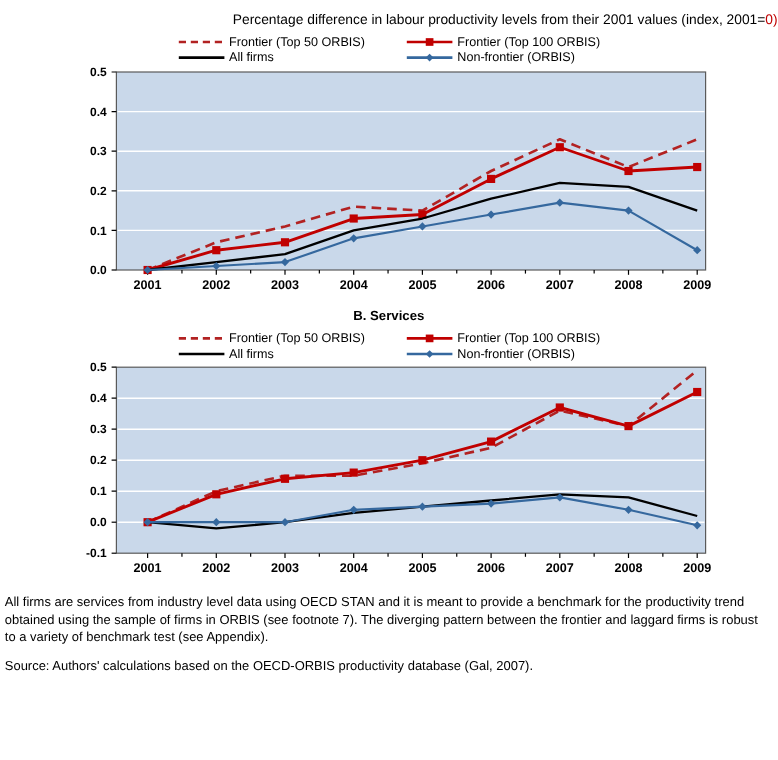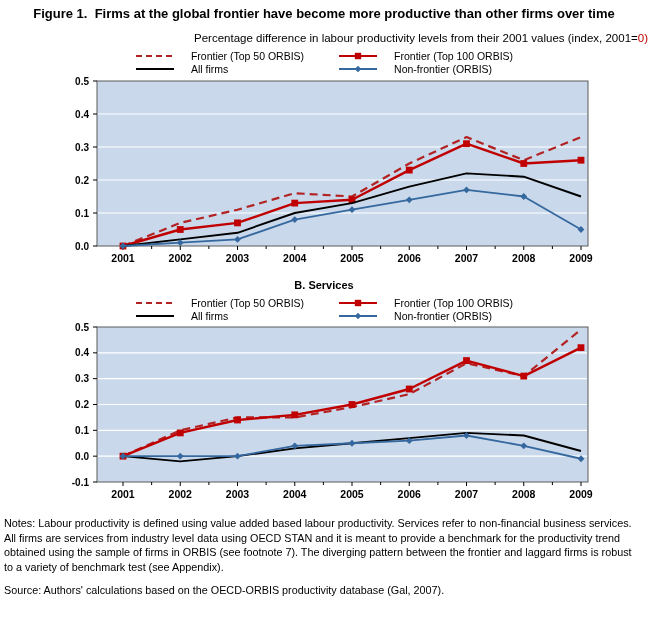--- a/index.html
+++ b/index.html
@@ -7,33 +7,32 @@
     width:648px;height:633px;overflow:hidden;background:#ffffff;
     font-family:"Liberation Sans",sans-serif;color:#000;position:relative;
   }
   .fig-title{margin-top:6px;text-align:center;font-size:13px;font-weight:700;white-space:pre;}
   .fig-subtitle{margin-top:11px;text-align:right;font-size:11.5px;white-space:pre;}
   .accent{color:#C00000;}
   .panel-title{text-align:center;font-weight:700;font-size:11px;}
   .panel-a .panel-title{margin-top:13px;}
   .panel-b .panel-title{margin-top:8px;text-align:center;}
   .legend{display:grid;grid-template-columns:auto auto;column-gap:34px;width:max-content;margin:5px auto 0;}
-  .legend-item{display:flex;align-items:center;gap:16px;height:13px;font-size:10.5px;white-space:nowrap;}
+  .legend-item{display:flex;align-items:center;gap:3px;height:13px;font-size:10.5px;white-space:nowrap;}
   svg.chart{display:block;}
   svg text{font-family:"Liberation Sans",sans-serif;}
   .notes{margin:10px 0 0 4px;font-size:10.8px;line-height:14.6px;}
   .notes .note-line{white-space:nowrap;}
   .source{margin-top:9px;white-space:nowrap;}
 </style>
 </head>
 <body>
 
 <div class="page">
 
-  <div class="fig-title">Figure 1.  Firms at the global frontier have become more productive than other firms over time</div>
 
   <div class="fig-subtitle"><span>Percentage difference in labour productivity levels from their 2001 values (index, 2001=</span><span class="accent">0)</span></div>
 
   <div class="panel panel-a">
     <div class="legend">
         <div class="legend-item">
           <svg width="40" height="12">
             <line x1="1" y1="6" x2="39" y2="6" stroke="#B22222" stroke-width="2.2" stroke-dasharray="6 4"></line>
           </svg>
           <span>Frontier (Top 50 ORBIS)</span>
@@ -224,20 +223,19 @@
         <path d="M294.75 120.43333333333332L298.15 123.83333333333333L294.75 127.23333333333333L291.35 123.83333333333333Z" fill="#35689E"></path>
         <path d="M352 117.85L355.4 121.25L352 124.65L348.6 121.25Z" fill="#35689E"></path>
         <path d="M409.25 115.26666666666665L412.65 118.66666666666666L409.25 122.06666666666666L405.85 118.66666666666666Z" fill="#35689E"></path>
         <path d="M466.5 110.1L469.9 113.5L466.5 116.9L463.1 113.5Z" fill="#35689E"></path>
         <path d="M523.75 120.43333333333332L527.15 123.83333333333333L523.75 127.23333333333333L520.35 123.83333333333333Z" fill="#35689E"></path>
         <path d="M581 133.35L584.4 136.75L581 140.15L577.6 136.75Z" fill="#35689E"></path>
       </svg>
   </div>
 
   <div class="notes">
-    <div class="note-line">Notes: Labour productivity is defined using value added based labour productivity. Services refer to non-financial business services.</div>
     <div class="note-line">All firms are services from industry level data using OECD STAN and it is meant to provide a benchmark for the productivity trend</div>
     <div class="note-line">obtained using the sample of firms in ORBIS (see footnote 7). The diverging pattern between the frontier and laggard firms is robust</div>
     <div class="note-line">to a variety of benchmark test (see Appendix).</div>
     <div class="source">Source: Authors' calculations based on the OECD-ORBIS productivity database (Gal, 2007).</div>
   </div>
 
 </div>
 
 </body></html>

